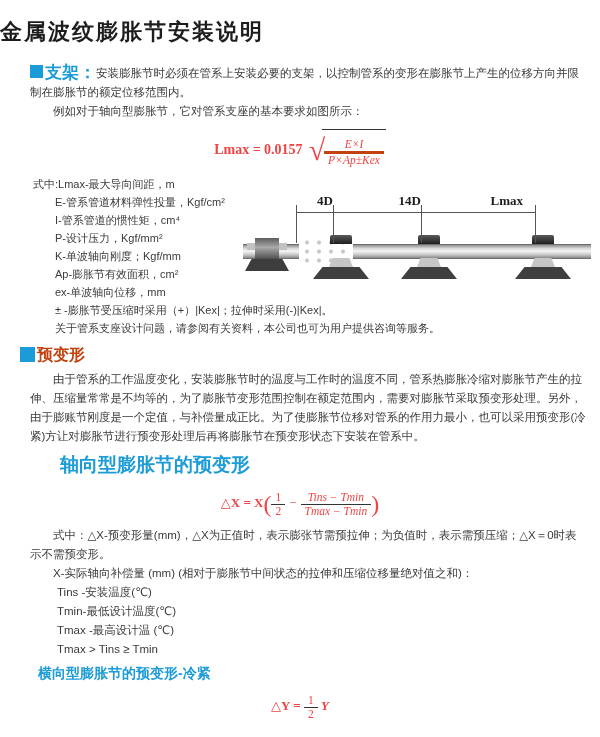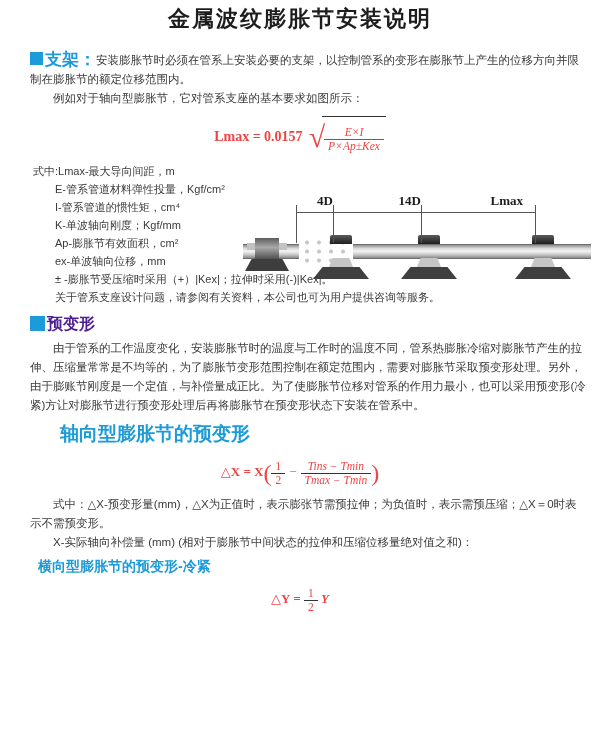--- a/index.html
+++ b/index.html
@@ -2,46 +2,46 @@
 <html><head>
 <meta charset="utf-8">
 <style>
   html,body { margin:0; padding:0; background:#fdfdfb; }
   .page {
     position:relative; width:600px; height:737px; background:#ffffff;
     font-family:"Liberation Sans","DejaVu Sans",sans-serif;
     color:#3a3a3a; overflow:hidden;
   }
   .title {
-    margin:0; padding-top:4px; text-align:center;
+    margin:0; padding-top:17px; 
     font-size:22px; font-weight:bold; color:#1d1d1d; letter-spacing:2px;
   }
   .para { margin:0 12px 0 30px; font-size:11.5px; line-height:19px; color:#3a3a3a; }
   .mt12 { margin-top:16px; } .mt4 { margin-top:4px; }
   .indent { text-indent:23px; }
   .sq {
     display:inline-block; width:13px; height:13px; background:#1b9bd7;
     vertical-align:-1px; margin-right:2px;
   }
   .sq-lg { width:15px; height:15px; vertical-align:-2px; }
   .sec-head { color:#1b9bd7; font-size:17px; font-weight:bold; vertical-align:-1px; }
-  .sec-head2 { margin:8px 0 0 30px; color:#4c1d95; font-size:16px; font-weight:bold; }
+  .sec-head2 { margin:8px 0 0 20px; color:#c2410c; font-size:16px; font-weight:bold; }
   .sub-head { margin:6px 0 0 60px; color:#1b9bd7; font-size:19px; font-weight:bold; }
   .sub-head2 { margin:6px 0 0 38px; color:#1b9bd7; font-size:14px; font-weight:bold; }
 
   
   .formula { text-align:center; font-family:"Liberation Serif","DejaVu Serif",serif; color:#ef4444; }
   .f1 { margin-top:8px; height:40px; line-height:40px; }
   .f-lhs { font-weight:bold; font-size:14px; margin-right:6px; }
   .radical { font-size:30px; font-weight:400; vertical-align:middle; margin-right:-3px; }
   .radbody { display:inline-block; border-top:1.4px solid #333; vertical-align:middle; padding:1px 2px 0 2px; }
   .frac { display:inline-block; vertical-align:middle; text-align:center; font-size:11.5px; line-height:13px; }
   .frac .num { display:block; padding:0 4px; }
   .frac .den { display:block; border-top:1px solid #333; padding:0 4px; }
-  .radbody .frac .num { border-bottom:1px solid #c2410c; }
+  .radbody .frac .num { border-bottom:3px solid #c2410c; }
   .radbody .frac .den { border-top:none; }
   .ital { font-style:italic; }
   .f2 { margin-top:6px; height:38px; line-height:38px; font-size:13px; }
   .f2 .lhs { font-weight:bold; }
   .paren { font-size:24px; font-weight:300; vertical-align:middle; font-family:"Liberation Serif",serif; }
   .minus { margin:0 4px; }
   .f3 { margin-top:6px; height:34px; line-height:34px; font-size:13px; }
   .f3 .lhs, .f3 .rhs { font-weight:bold; }
 
   
@@ -97,20 +97,21 @@
   <p class="para indent">例如对于轴向型膨胀节，它对管系支座的基本要求如图所示：</p>
 
   <div class="formula f1">
     <span class="f-lhs">Lmax = 0.0157</span><span class="radical">√</span><span class="radbody"><span class="frac"><span class="num ital">E×I</span><span class="den ital">P×Ap±Kex</span></span></span>
   </div>
 
   <div class="defs">
     <div class="where-line"><span>式中:</span><span>Lmax-最大导向间距，m</span></div>
     <div class="def-item">E-管系管道材料弹性投量，Kgf/cm²</div>
     <div class="def-item">I-管系管道的惯性矩，cm⁴</div>
+    <div class="def-item">P-设计压力，Kgf/mm²</div>
     <div class="def-item">K-单波轴向刚度；Kgf/mm</div>
     <div class="def-item">Ap-膨胀节有效面积，cm²</div>
     <div class="def-item">ex-单波轴向位移，mm</div>
     <div class="def-item">± -膨胀节受压缩时采用（+）|Kex|；拉伸时采用(-)|Kex|。</div>
     <div class="consult">关于管系支座设计问题，请参阅有关资料，本公司也可为用户提供咨询等服务。</div>
   </div>
 
   <div class="diagram">
     <div class="pipe"></div>
     <div class="anchor-wing"></div>
@@ -148,20 +149,26 @@
 
   <div class="sub-head">轴向型膨胀节的预变形</div>
 
   <div class="formula f2">
     <span class="lhs">△X = X</span><span class="paren">(</span><span class="frac"><span class="num">1</span><span class="den">2</span></span><span class="minus">−</span><span class="frac ital"><span class="num">Tins − Tmin</span><span class="den">Tmax − Tmin</span></span><span class="paren">)</span>
   </div>
 
   <p class="para indent mt4">式中：△X-预变形量(mm)，△X为正值时，表示膨张节需预拉伸；为负值时，表示需预压缩；△X＝0时表示不需预变形。</p>
   <p class="para indent">X-实际轴向补偿量 (mm) (相对于膨胀节中间状态的拉伸和压缩位移量绝对值之和)：</p>
 
+  <div class="temps">
+    <div>Tins -安装温度(℃)</div>
+    <div>Tmin-最低设计温度(℃)</div>
+    <div>Tmax -最高设计温 (℃)</div>
+    <div>Tmax &gt; Tins ≥ Tmin</div>
+  </div>
 
 
   <div class="sub-head2">横向型膨胀节的预变形-冷紧</div>
 
   <div class="formula f3">
     <span class="lhs">△Y =</span>
     <span class="frac"><span class="num">1</span><span class="den">2</span></span>
     <span class="rhs ital">Y</span>
   </div>
 

